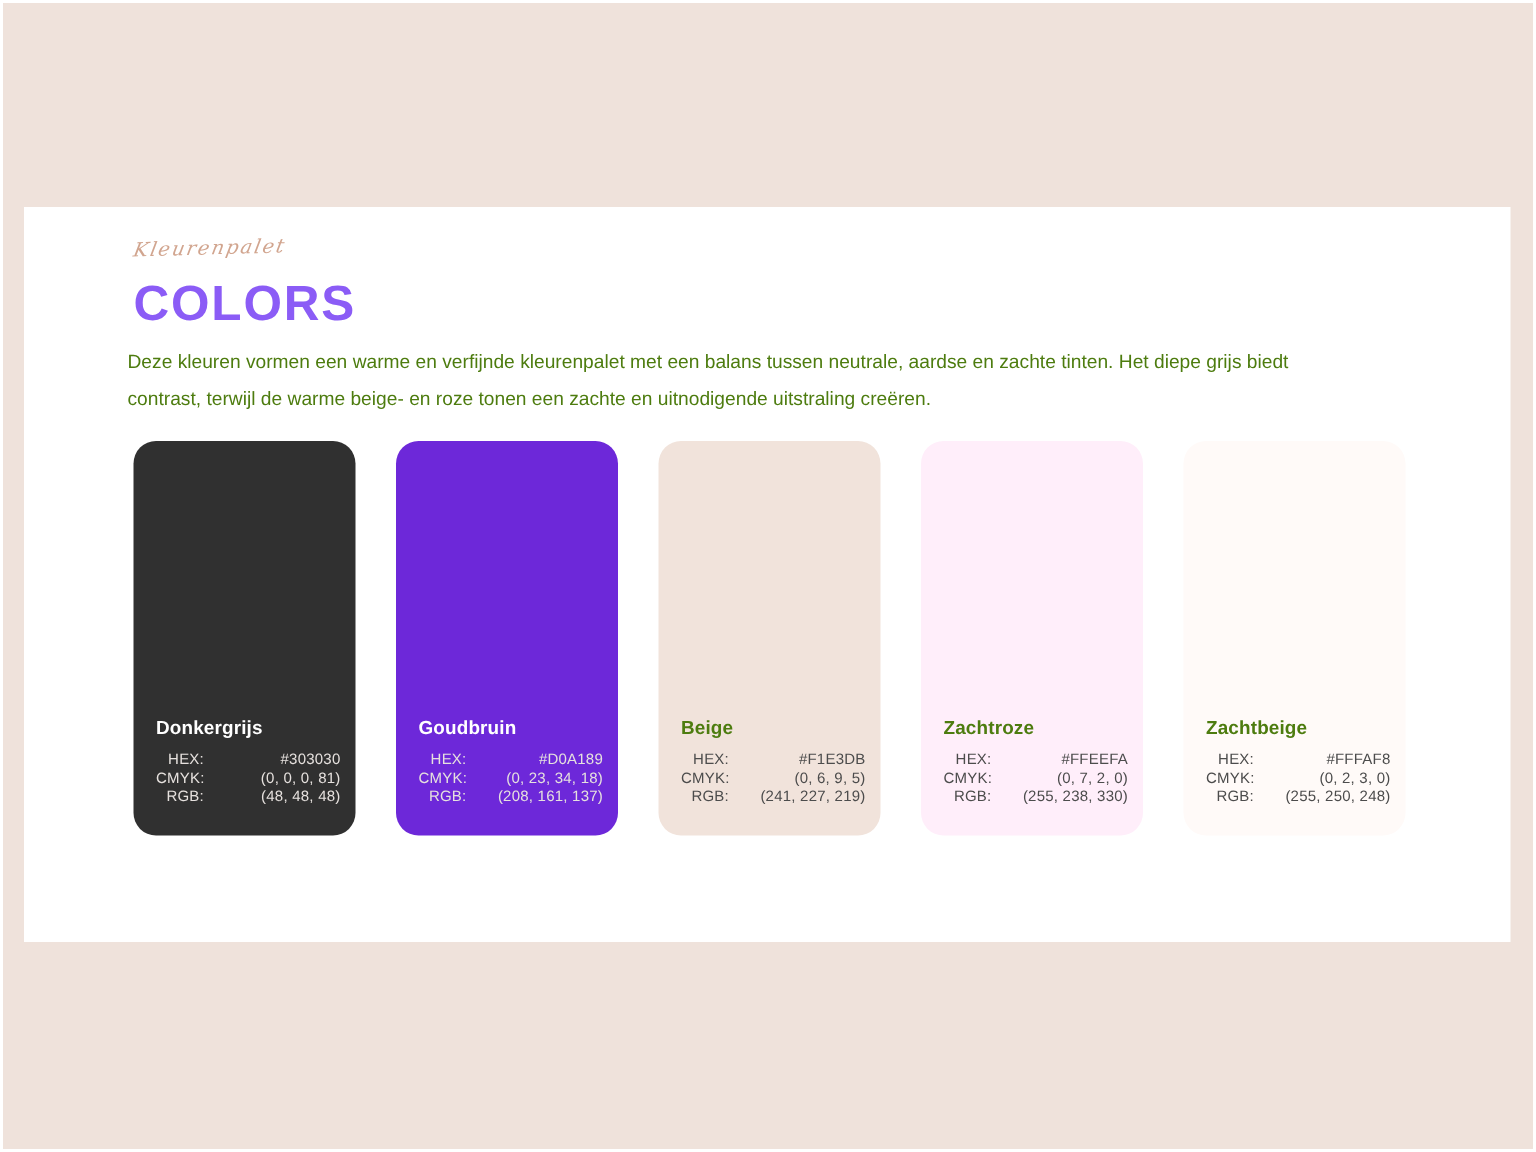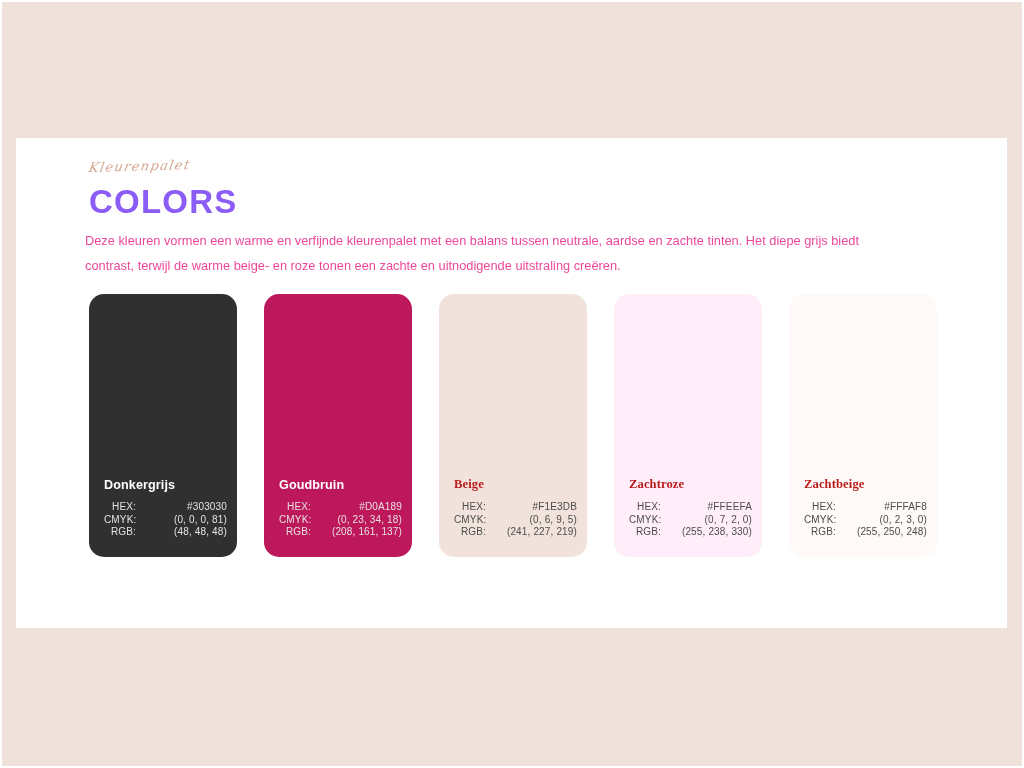--- a/index.html
+++ b/index.html
@@ -52,21 +52,21 @@
     letter-spacing:1.2px;
     color:#8b5cf6;
   }
 
   #description {
     position:absolute;
     left:69px; top:90px;
     width:800px;
     font-size:12.8px;
     line-height:25px;
-    color:#ec4899;
+    color:#4d7c0f;
   }
 
   
   #swatch-row {
     position:absolute;
     left:73px; top:156px;
     display:flex;
     gap:27px;
   }
 
@@ -96,21 +96,21 @@
     line-height:12.6px;
     letter-spacing:.15px;
     text-align:right;
   }
   .spec-label { width:32px; flex:0 0 32px; }
   .spec-value { flex:1 1 auto; }
 
   
   .tone-light .swatch-name { color:#ffffff; }
   .tone-light .spec-row    { color:#E6E1DE; }
-  .tone-dark  .swatch-name { color:#b91c1c;font-family:Liberation Serif, serif; }
+  .tone-dark  .swatch-name { color:#4d7c0f; }
   .tone-dark  .spec-row    { color:#4C4C4C; }
 </style>
 </head>
 <body>
 
 <div id="backdrop"></div>
 
 <div id="slide-panel">
 
   <div id="header">
@@ -131,21 +131,21 @@
           <div class="spec-row">
             <span class="spec-label">CMYK:</span>
             <span class="spec-value">(0, 0, 0, 81)</span>
           </div>
           <div class="spec-row">
             <span class="spec-label">RGB:</span>
             <span class="spec-value">(48, 48, 48)</span>
           </div>
         </div>
       </div>
-      <div class="swatch-card tone-light" style="background: #be185d;">
+      <div class="swatch-card tone-light" style="background: #6d28d9;">
         <div class="swatch-body">
           <div class="swatch-name">Goudbruin</div>
           <div class="spec-row">
             <span class="spec-label">HEX:</span>
             <span class="spec-value">#D0A189</span>
           </div>
           <div class="spec-row">
             <span class="spec-label">CMYK:</span>
             <span class="spec-value">(0, 23, 34, 18)</span>
           </div>

